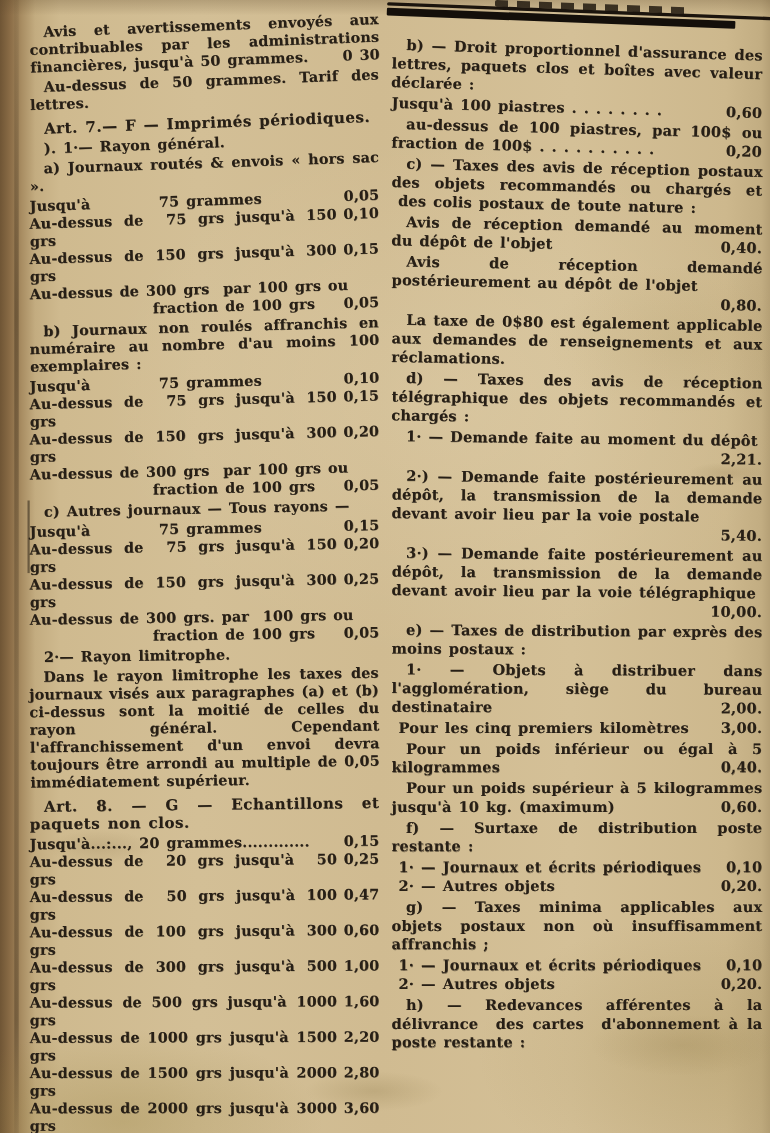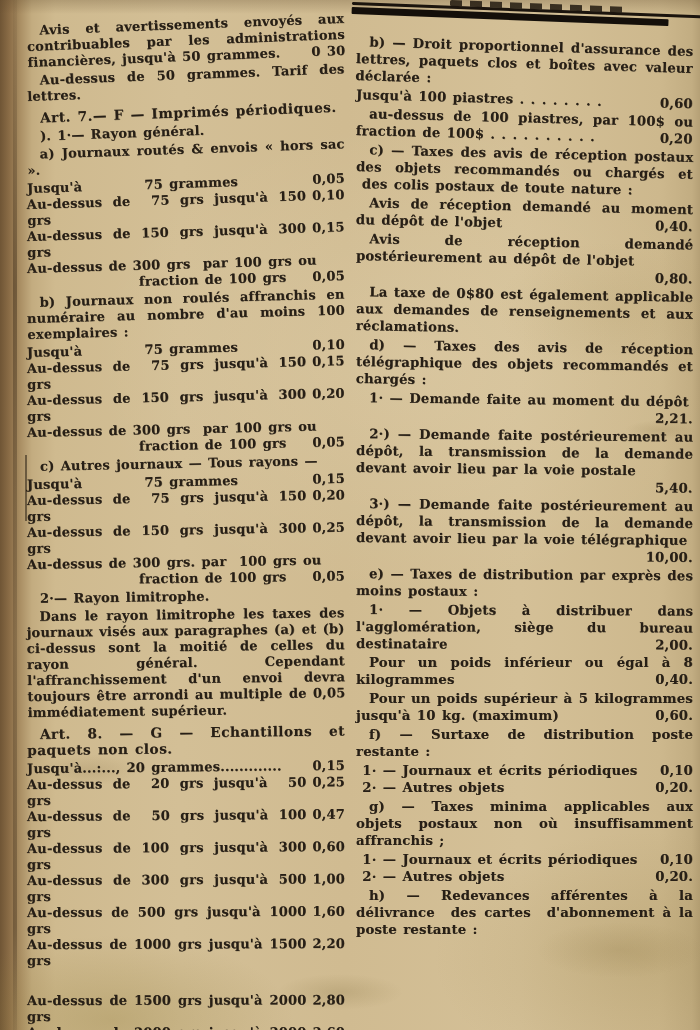--- a/index.html
+++ b/index.html
@@ -154,21 +154,21 @@
         <span class="val">1,00</span>
       </div>
       <div class="row" style="transform: rotate(-0.25deg);">
         <span class="lbl">Au-dessus de 500 grs jusqu'à 1000 grs</span>
         <span class="val">1,60</span>
       </div>
       <div class="row" style="transform: rotate(-0.19deg);">
         <span class="lbl">Au-dessus de 1000 grs jusqu'à 1500 grs</span>
         <span class="val">2,20</span>
       </div>
-      <div class="row" style="transform: rotate(-0.12deg); margin-top: 24px;">
+      <div class="row" style="transform: rotate(-0.12deg);">
         <span class="lbl">Au-dessus de 1500 grs jusqu'à 2000 grs</span>
         <span class="val">2,80</span>
       </div>
       <div class="row" style="transform: rotate(-0.06deg);">
         <span class="lbl">Au-dessus de 2000 grs jusqu'à 3000 grs</span>
         <span class="val">3,60</span>
       </div>
     </div>
   <div class="col col-right" id="col-right">
       <p class="p" style="transform: rotate(1.7deg);"><span class="ptext">b) — Droit proportionnel d'assurance des lettres, paquets clos et boîtes avec valeur déclarée :</span></p>
@@ -180,21 +180,25 @@
       <p class="p" style="transform: rotate(1.34deg);"><span class="ptext">c) — Taxes des avis de réception postaux des objets recommandés ou chargés et &nbsp;des colis postaux de toute nature :</span></p>
       <p class="pv" style="transform: rotate(1.22deg);"><span class="ptext">Avis de réception demandé au moment du dépôt de l'objet</span><span class="pval">0,40.</span></p>
       <p class="pv" style="transform: rotate(1.1deg);"><span class="ptext">Avis de réception demandé postérieurement au dépôt de l'objet</span><span class="pval">0,80.</span></p>
       <p class="p" style="transform: rotate(0.98deg);"><span class="ptext">La taxe de 0$80 est également applicable aux demandes de renseignements et aux réclamations.</span></p>
       <p class="p" style="transform: rotate(0.86deg);"><span class="ptext">d) — Taxes des avis de réception télégraphique des objets recommandés et chargés :</span></p>
       <p class="pv" style="transform: rotate(0.74deg);"><span class="ptext">1· — Demande faite au moment du dépôt</span><span class="pval">2,21.</span></p>
       <p class="pv" style="transform: rotate(0.62deg);"><span class="ptext">2·) — Demande faite postérieurement au dépôt, la transmission de la demande devant avoir lieu par la voie postale</span><span class="pval">5,40.</span></p>
       <p class="pv" style="transform: rotate(0.5deg);"><span class="ptext">3·) — Demande faite postérieurement au dépôt, la transmission de la demande devant avoir lieu par la voie télégraphique</span><span class="pval">10,00.</span></p>
       <p class="p" style="transform: rotate(0.38deg);"><span class="ptext">e) — Taxes de distribution par exprès des moins postaux :</span></p>
       <p class="pv" style="transform: rotate(0.26deg);"><span class="ptext">1· — Objets à distribuer dans l'agglomération, siège du bureau destinataire</span><span class="pval">2,00.</span></p>
-      <p class="pv"><span class="ptext">Pour un poids inférieur ou égal à 8 kilogrammes</span><span class="pval">0,40.</span></p>
+      <div class="row" style="transform: rotate(0.02deg);">
+        <span class="lbl">&nbsp;Pour les cinq premiers kilomètres</span>
+        <span class="val">3,00.</span>
+      </div>
+      <p class="pv"><span class="ptext">Pour un poids inférieur ou égal à 5 kilogrammes</span><span class="pval">0,40.</span></p>
       <p class="pv"><span class="ptext">Pour un poids supérieur à 5 kilogrammes jusqu'à 10 kg. (maximum)</span><span class="pval">0,60.</span></p>
       <p class="p"><span class="ptext">f) — Surtaxe de distribution poste restante :</span></p>
       <div class="row">
         <span class="lbl">&nbsp;1· — Journaux et écrits périodiques</span>
         <span class="val">0,10</span>
       </div>
       <div class="row">
         <span class="lbl">&nbsp;2· — Autres objets</span>
         <span class="val">0,20.</span>
       </div>

